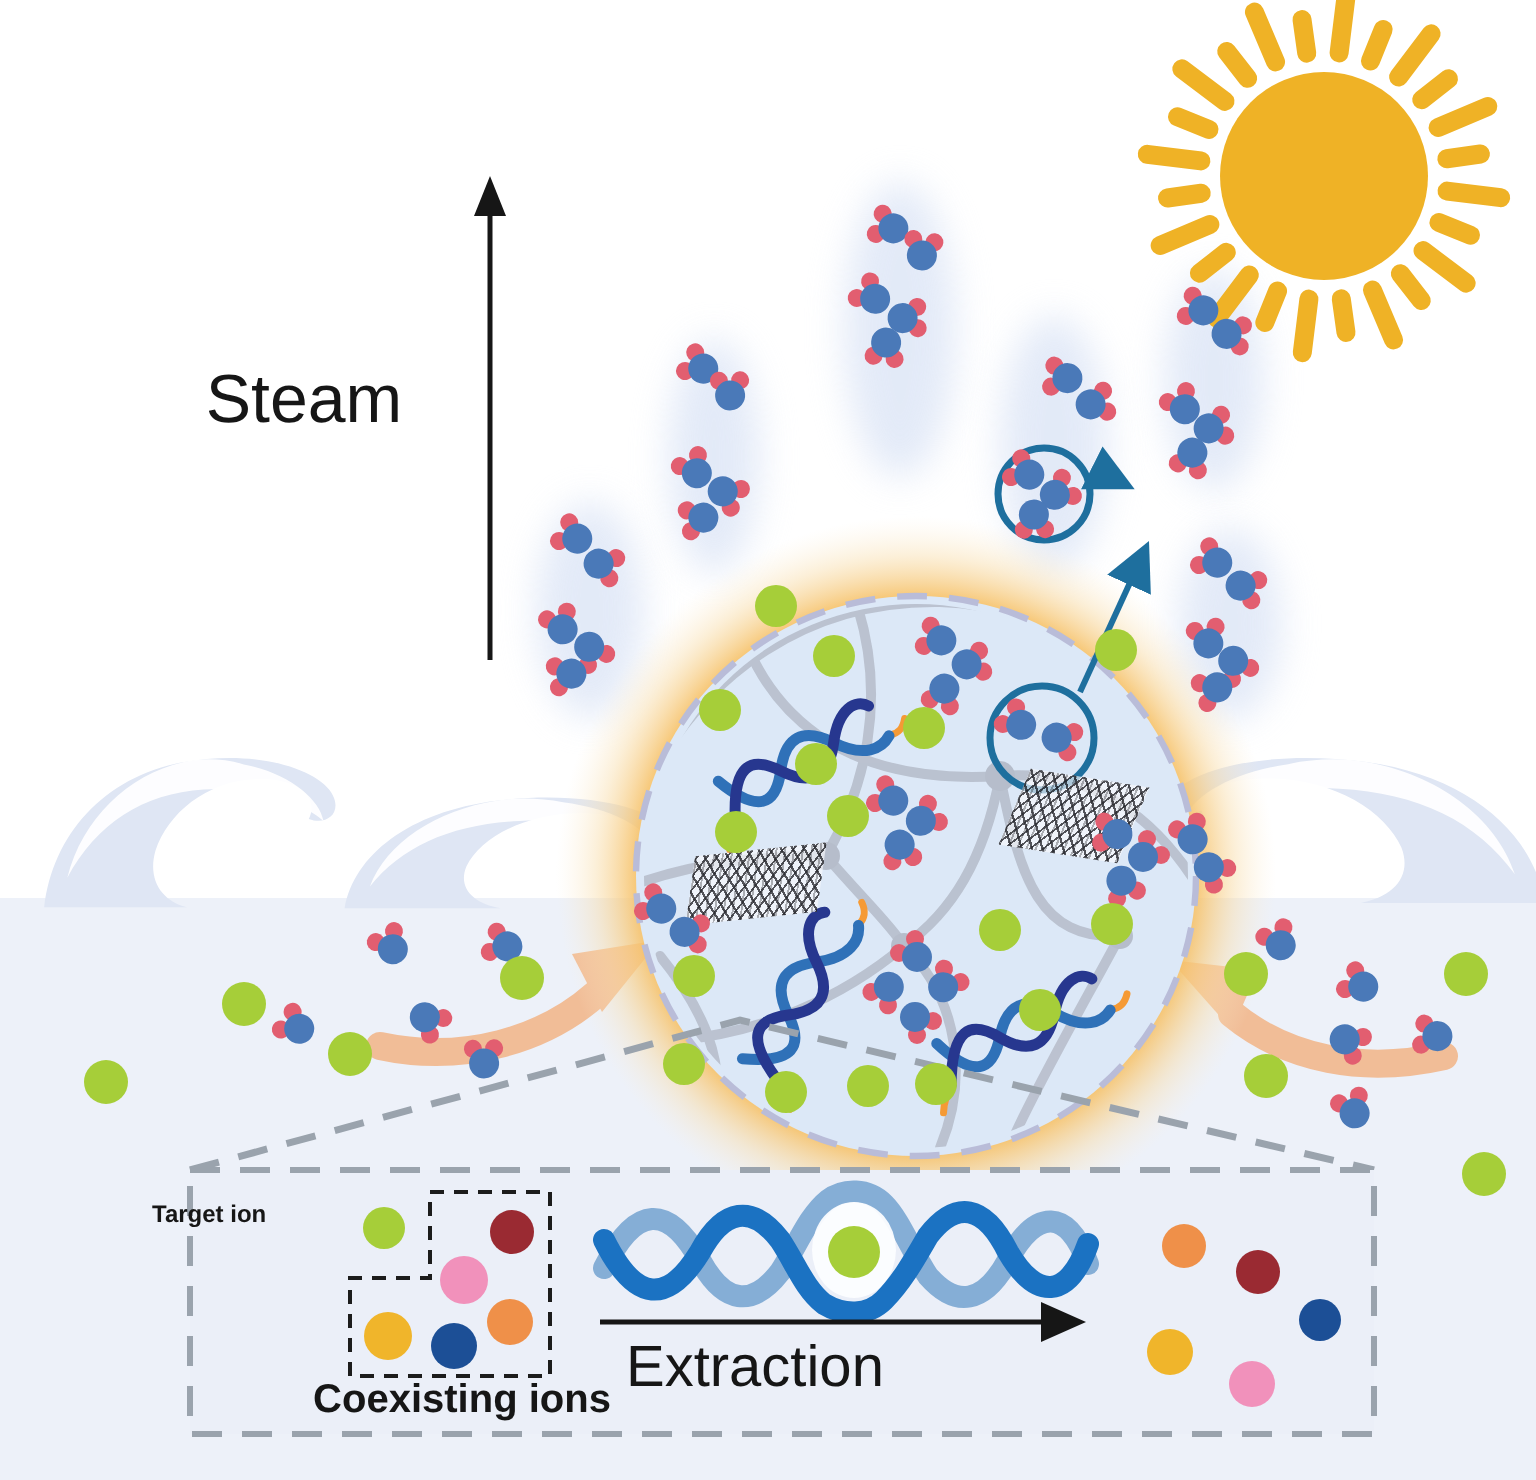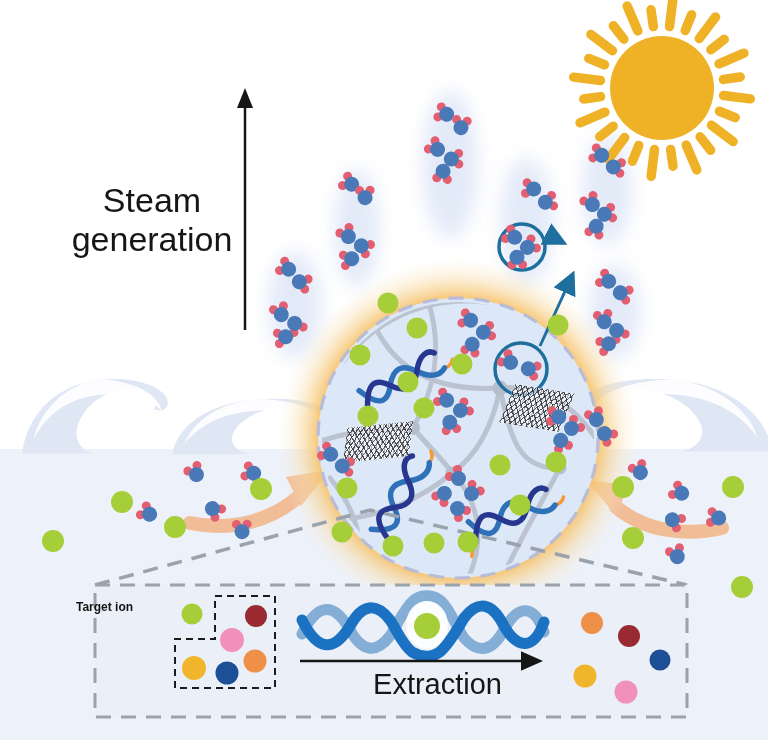--- a/index.html
+++ b/index.html
@@ -25,21 +25,21 @@
           repeating-linear-gradient(-55deg, rgba(30,30,35,.8) 0 1px, transparent 1px 4.5px),
           repeating-linear-gradient(90deg, rgba(30,30,35,.35) 0 1px, transparent 1px 4.5px);
         opacity:.93;}
   .lbl{position:absolute;white-space:nowrap;}
   #steam-label{left:33px;top:181px;width:238px;text-align:center;font-size:34px;
                line-height:39px;color:var(--text_black);white-space:normal;}
   #watermol-label{left:571px;top:239px;font-size:24px;color:var(--teal);}
   #target-label{left:76px;top:600px;font-size:12px;font-weight:bold;color:var(--text_black);}
   #coexist-label{left:146px;top:689px;width:170px;text-align:center;font-size:20px;
                  font-weight:bold;color:var(--text_black);}
-  #extract-label{left:332px;top:668px;width:170px;text-align:right;font-size:29px;
+  #extract-label{left:313px;top:668px;width:170px;text-align:left;font-size:29px;
                  color:var(--text_black);}
 </style>
 </head>
 <body>
 
 <div class="stage">
 
   <div id="plume-layer">
       <div class="plume" style="left: 295px; top: 305px; width: 54px; height: 108px;"></div>
       <div class="plume" style="left: 357px; top: 228px; width: 46px; height: 118px;"></div>
@@ -523,19 +523,19 @@
       <div class="ion" style="left: 592px; top: 623px; width: 22px; height: 22px; background: rgb(239, 144, 73);"></div>
       <div class="ion" style="left: 629px; top: 636px; width: 22px; height: 22px; background: rgb(154, 42, 50);"></div>
       <div class="ion" style="left: 660px; top: 660px; width: 21px; height: 21px; background: rgb(28, 79, 150);"></div>
       <div class="ion" style="left: 585px; top: 676px; width: 23px; height: 23px; background: rgb(240, 181, 43);"></div>
       <div class="ion" style="left: 626px; top: 692px; width: 23px; height: 23px; background: rgb(241, 145, 187);"></div>
     </div>
 
   <div id="text-layer">
     <div class="lbl" id="steam-label">
       <div>Steam</div>
-      <div>generation</div>
     </div>
     <div class="lbl" id="target-label">Target ion</div>
+    <div class="lbl" id="coexist-label">Coexisting ions</div>
     <div class="lbl" id="extract-label">Extraction</div>
   </div>
 
 </div>
 
 </body></html>

